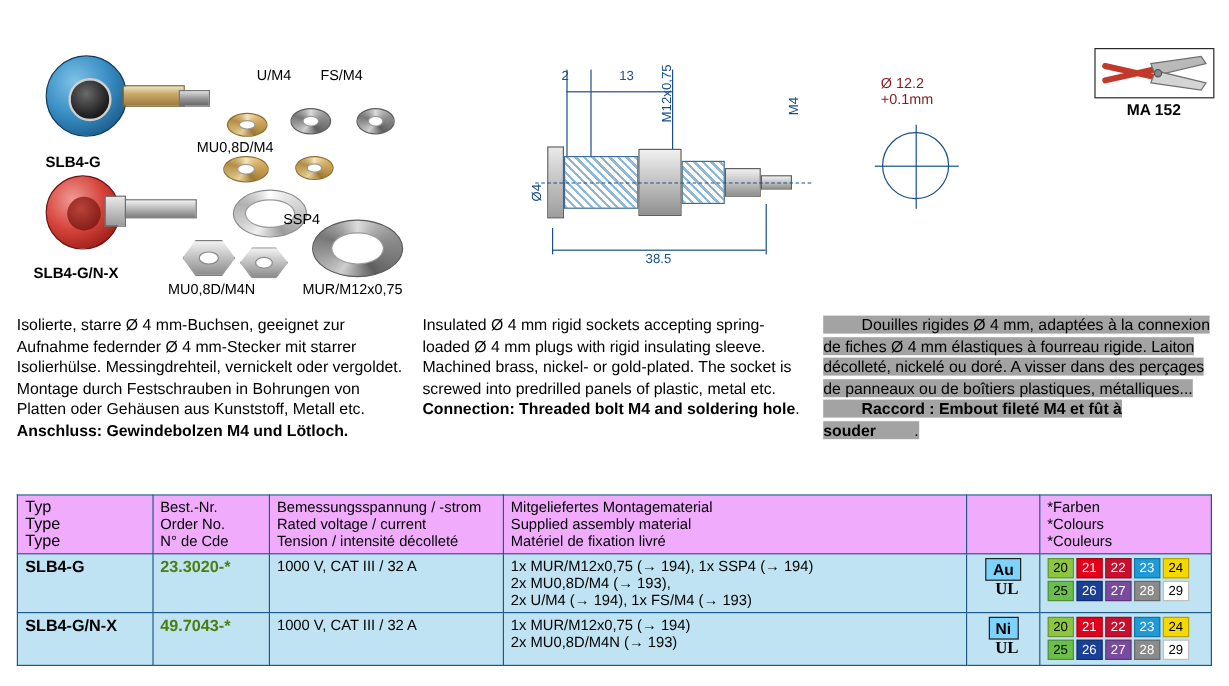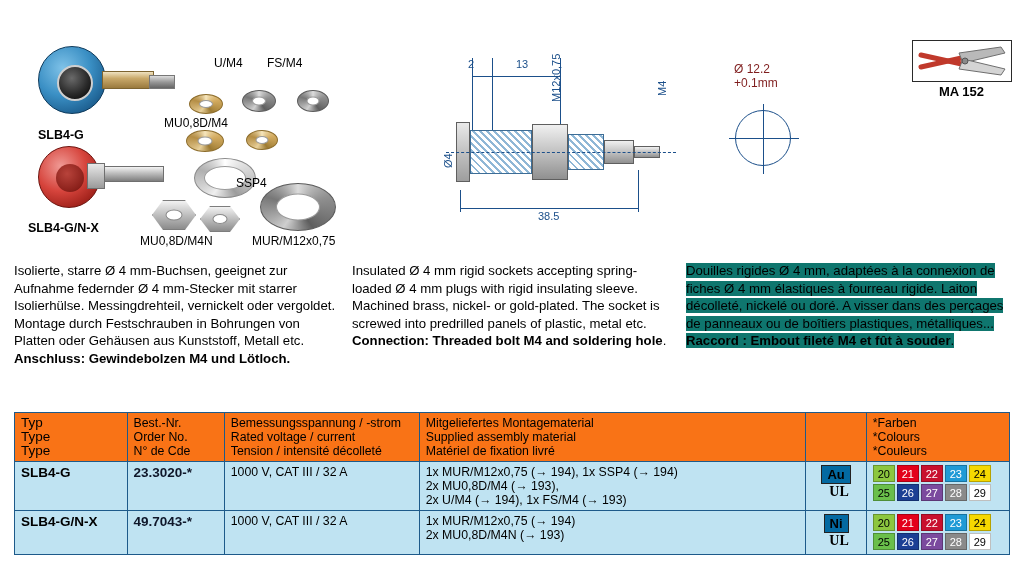--- a/index.html
+++ b/index.html
@@ -135,36 +135,36 @@
 
   
   .tool-box { position:absolute; left:912px; top:40px; width:100px; height:42px; border:1px solid #2a2a2a; background:#fff; }
   .tool-caption { position:absolute; left:939px; top:84px; font-size:13px; font-weight:bold; }
 
   
   .desc { position:absolute; top:262px; font-size:13.2px; line-height:17.5px; }
   .col1 { left:14px; width:325px; }
   .col2 { left:352px; width:320px; }
   .col3 { left:686px; width:326px; }
-  .hl { background:#0f766e; }
+  .hl { background:#a3a3a3;padding-left:32px; }
   b { font-weight:bold; }
 
   
   table.spec { position:absolute; left:14px; top:412px; width:996px; border-collapse:collapse; font-size:12.3px; }
   table.spec th, table.spec td { border:1px solid #1d5a8a; vertical-align:top; padding:3px 6px; }
-  table.spec thead th { font-weight:normal; text-align:left; background:#f97316; line-height:14px; }
+  table.spec thead th { font-weight:normal; text-align:left; background:#f0abfc; line-height:14px; }
   .row-body td { background:#bfe3f2; height:44px; }
   .c-type { width:118px; font-weight:bold; font-size:13.5px; }
-  .c-order { width:100px; font-weight:bold; color:#0f172a; font-size:13.5px; }
+  .c-order { width:100px; font-weight:bold; color:#4d7c0f; font-size:13.5px; }
   .c-volt { width:200px; }
   .c-mat { width:412px; line-height:14px; }
   .c-plate { width:62px; text-align:center; }
   .c-col { width:150px; padding:2px 4px; }
 
-  .plate-box { display:inline-block; border:1px solid #222; background:#0369a1; padding:1px 5px; font-size:13px; font-weight:bold; }
+  .plate-box { display:inline-block; border:1px solid #222; background:#7dd3fc; padding:1px 5px; font-size:13px; font-weight:bold; }
   .ul-mark { display:inline-block; margin-left:6px; font-weight:bold; font-size:14px; font-family:"Liberation Serif", serif; }
 
   .swatches { display:flex; flex-wrap:wrap; gap:2px; }
   .sw {
     width:22px; height:17px; font-size:11px; color:#fff;
     display:flex; align-items:center; justify-content:center;
     border:1px solid rgba(0,0,0,.25);
   }
   .sw.light { color:#000; }
   .head-colors { line-height:14px; }

